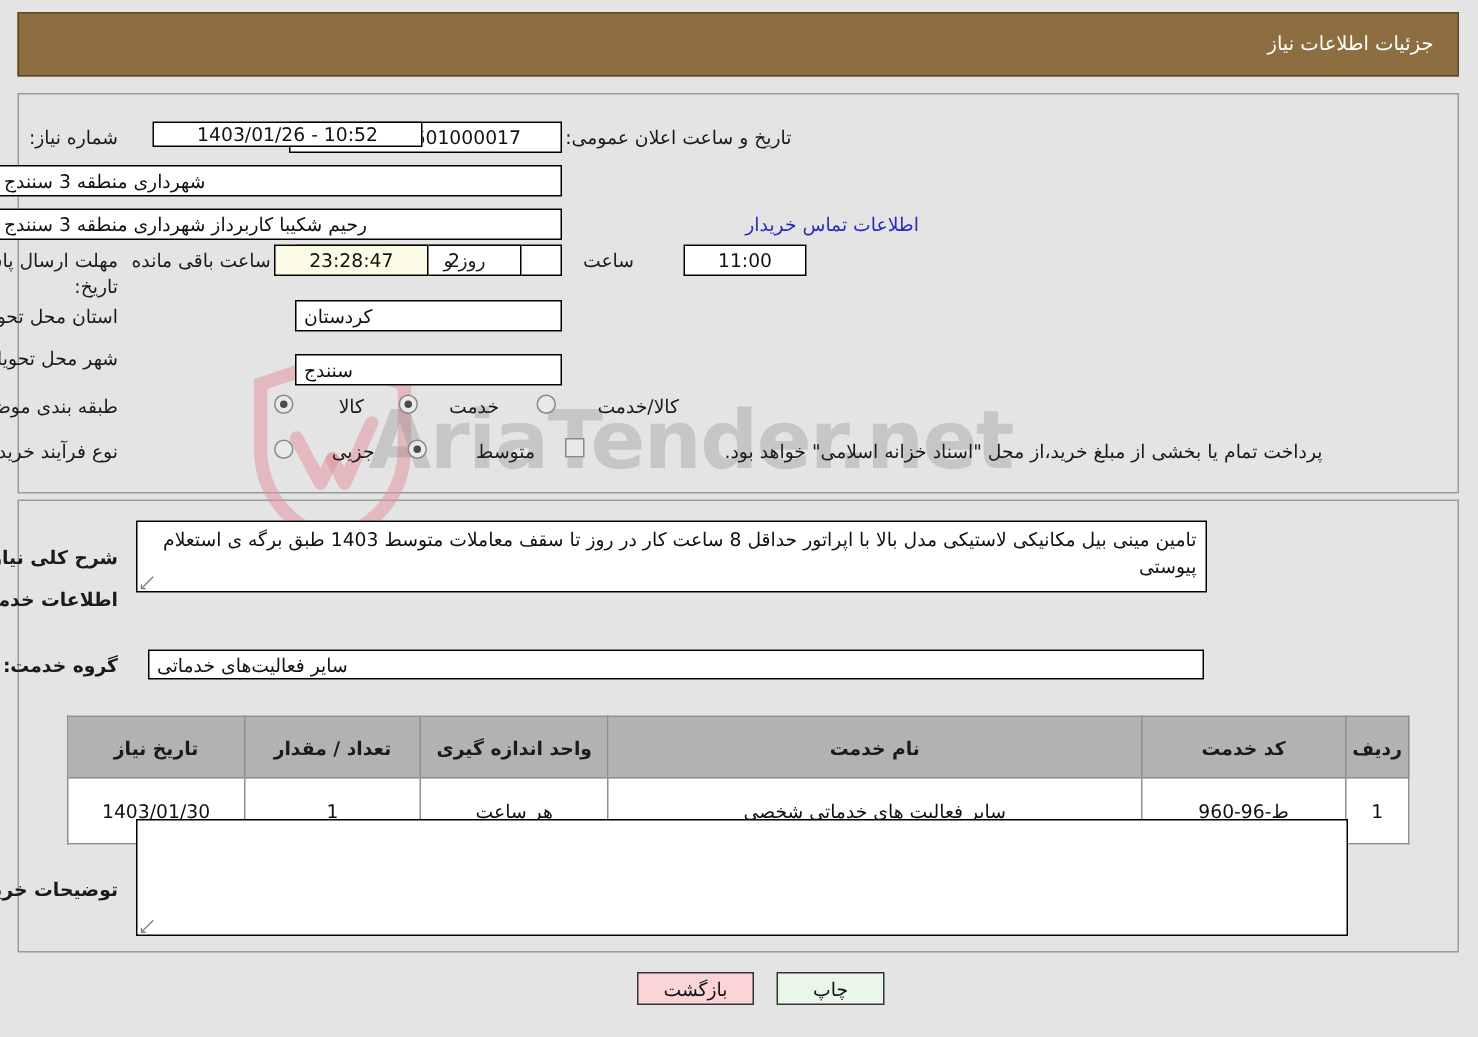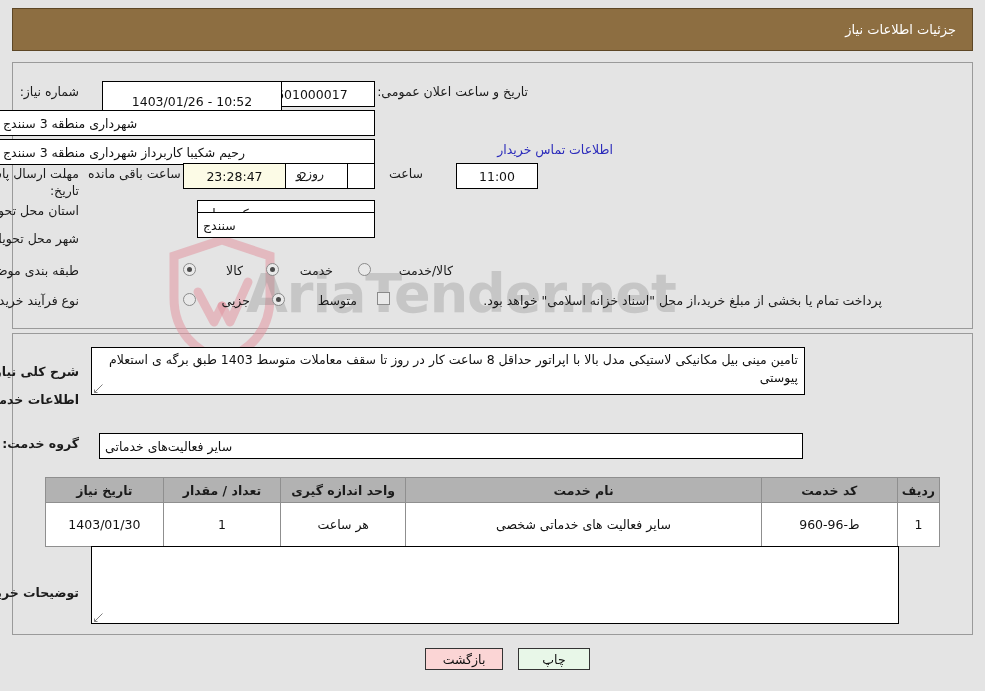--- a/index.html
+++ b/index.html
@@ -83,21 +83,21 @@
   .lbl.b { font-weight: bold; }
 
   .fld {
     position: absolute;
     background: #ffffff;
     border: 1px solid #000000;
     font-size: 12.5px;
     color: #111;
     display: flex;
     align-items: center;
-    padding: 12px 5px;
+    padding: 0 5px;
     white-space: nowrap;
     overflow: hidden;
     z-index: 6;
   }
   .fld.center { justify-content: center; }
   .fld.right  { justify-content: flex-end; }
   .fld.ltr    { direction: ltr; }
   .fld.beige  { background: #fcfbe6; }
 
   .linktext {
@@ -163,21 +163,21 @@
     border-collapse: collapse;
     z-index: 6;
     background: #ffffff;
   }
   .tbl th {
     background: #b2b2b2;
     border: 1px solid #8f8f8f;
     font-size: 12.5px;
     font-weight: bold;
     color: #1b1b1b;
-    height: 25px;
+    height: 41px;
     padding: 0 4px;
     text-align: center;
   }
   .tbl td {
     background: #ffffff;
     border: 1px solid #8f8f8f;
     font-size: 12.5px;
     height: 44px;
     padding: 0 4px;
     text-align: center;
@@ -243,21 +243,21 @@
 
   <div class="fld center ltr" style="right:637px; left:339px; top:163px; width:90px; height:21px;">2</div>
   <div class="lbl" style="left:296px; top:166px;">روز و</div>
   <div class="fld center ltr beige" style="left:183px; top:163px; width:103px; height:21px;">23:28:47</div>
   <div class="lbl" style="left:88px; top:166px;">ساعت باقی مانده</div>
 
   <div class="lbl" style="right:906px; top:203px;">استان محل تحویل:</div>
   <div class="fld right" style="right:610px; top:200px; width:178px; height:21px;">کردستان</div>
 
   <div class="lbl" style="right:906px; top:231px;">شهر محل تحویل:</div>
-  <div class="fld right" style="right:610px; top:212px; width:178px; height:21px;">سنندج</div>
+  <div class="fld right" style="right:610px; top:236px; width:178px; height:21px;">سنندج</div>
 
   <div class="lbl" style="right:906px; top:263px;">طبقه بندی موضوعی:</div>
 
   <div class="radio on" style="right:789px; top:263px;"></div>
   <div class="lbl" style="right:742px; top:263px;">کالا</div>
 
   <div class="radio on" style="right:706px; top:263px;"></div>
   <div class="lbl" style="right:652px; top:263px;">خدمت</div>
 
   <div class="radio" style="right:614px; top:263px;"></div>

